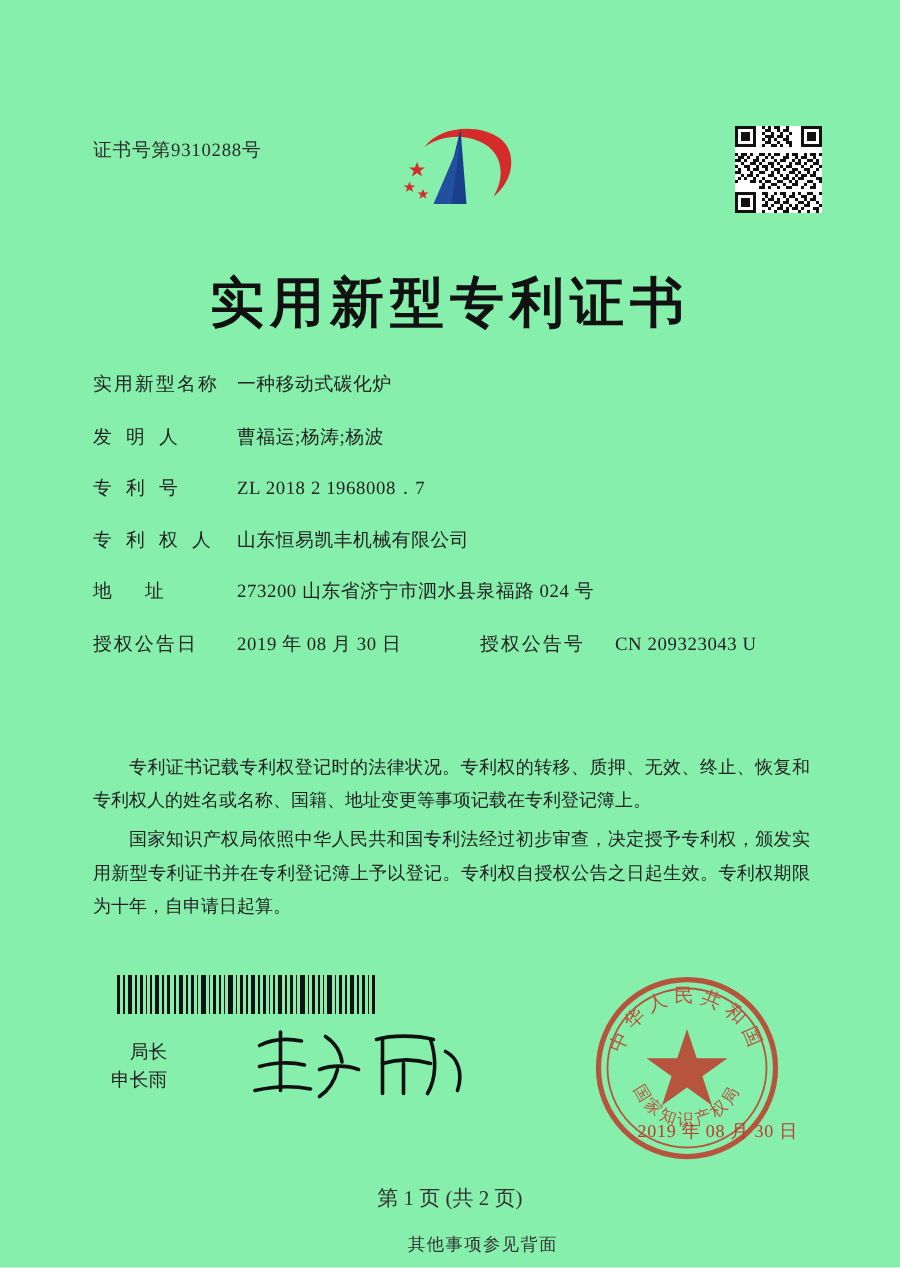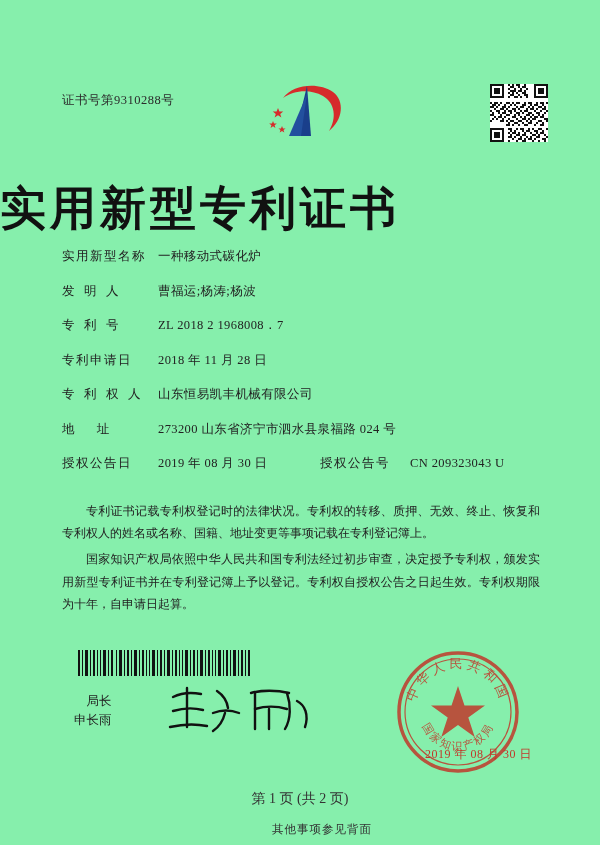--- a/index.html
+++ b/index.html
@@ -46,21 +46,22 @@
     transform: translateX(-50%);
     width: 110px;
     height: 70px;
   }
   
   .title {
     position: absolute;
     left: 0;
     right: 0;
     top: 178px;
-    font-size: 46px;
+    text-align: center;
+    font-size: 36px;
     letter-spacing: 4px;
     font-weight: bold;
     color: #111;
     font-family: "DejaVu Serif", "Liberation Serif", serif;
   }
   
   .fields {
     position: absolute;
     left: 62px;
     top: 248px;
@@ -392,24 +393,20 @@
     <div class="row">
       <div class="label sp1">发 明 人</div>
       <div class="value">曹福运;杨涛;杨波</div>
     </div>
 
     <div class="row">
       <div class="label sp1">专 利 号</div>
       <div class="value">ZL 2018 2 1968008．7</div>
     </div>
 
-    <div class="row">
-      <div class="label sp3">专利申请日</div>
-      <div class="value">2018 年 11 月 28 日</div>
-    </div>
 
     <div class="row">
       <div class="label sp1">专 利 权 人</div>
       <div class="value">山东恒易凯丰机械有限公司</div>
     </div>
 
     <div class="row">
       <div class="label sp2">地 址</div>
       <div class="value">273200 山东省济宁市泗水县泉福路 024 号</div>
     </div>

